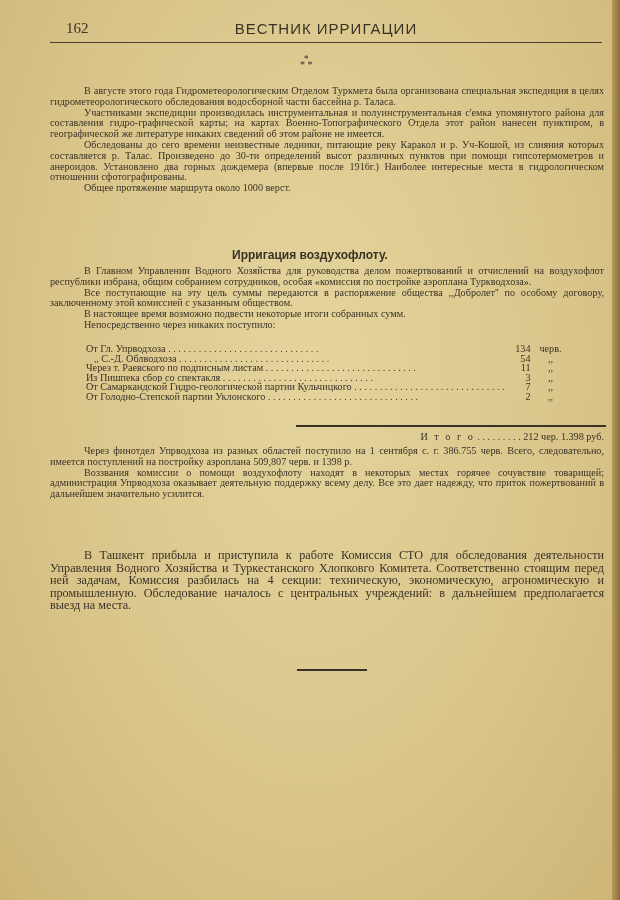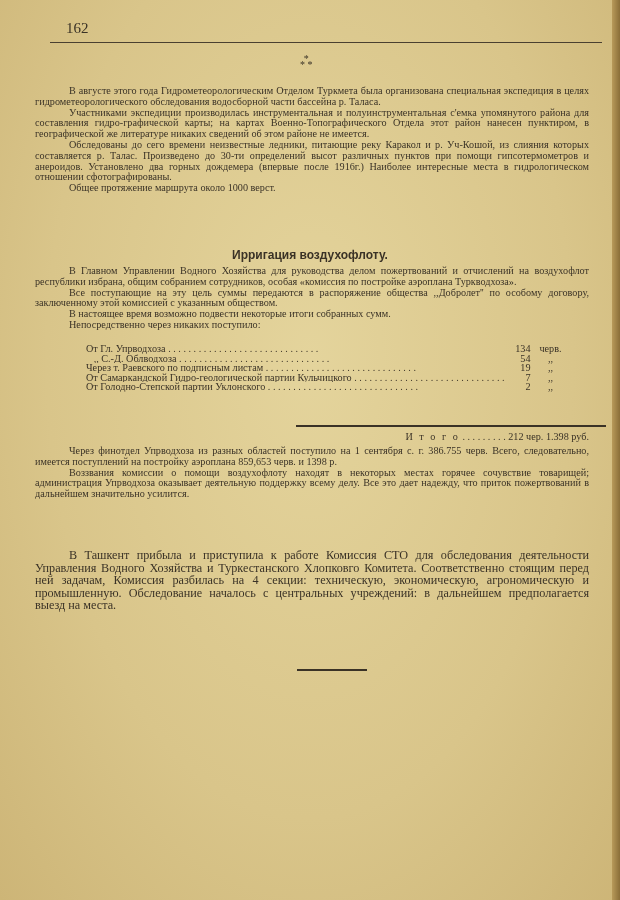--- a/index.html
+++ b/index.html
@@ -5,37 +5,38 @@
   html,body{margin:0;padding:0;}
   body{width:620px;height:900px;background:#d9c58a;overflow:hidden;position:relative;
     font-family:"Liberation Serif","DejaVu Serif",serif;color:#3a3226;}
   .page{position:absolute;left:0;top:0;width:620px;height:900px;
     background:radial-gradient(ellipse at 50% 40%,#e4d49c 0%,#d9c58a 60%,#cdb577 100%);}
   .edge{position:absolute;right:0;top:0;width:8px;height:900px;background:linear-gradient(90deg,#b89a5a,#8a6e38);}
   .header{position:absolute;left:50px;top:18px;width:552px;height:24px;border-bottom:1.5px solid #4a4030;}
   .pagenum{position:absolute;left:16px;top:2px;font-size:15px;}
   .runhead{position:absolute;left:0;width:100%;top:2px;text-align:center;font-family:"Liberation Sans",sans-serif;font-size:15px;letter-spacing:1px;}
   .asterism{position:absolute;left:300px;top:56px;font-size:10px;line-height:6px;text-align:center;}
-  .text{position:absolute;left:35px;width:554px;font-size:10.2px;line-height:10.8px;text-align:justify;}
+  .text{position:absolute;left:50px;width:554px;font-size:10.2px;line-height:10.8px;text-align:justify;}
   .p{text-indent:34px;margin:0;}
   .h{position:absolute;left:0;width:620px;text-align:center;font-weight:bold;font-family:"Liberation Sans",sans-serif;font-size:12px;}
   table.ledger{position:absolute;left:86px;top:344px;font-size:10.2px;border-collapse:collapse;width:520px;}
   table.ledger td{padding:0;line-height:9.6px;white-space:nowrap;}
   .dots{overflow:hidden;margin-top:38px;}
   .rule{position:absolute;border-top:2px solid #3a3226;}
   .big{font-size:12.2px;line-height:12.6px;}
 </style>
 </head>
 <body>
 
 <div class="page">
   <div class="edge"></div>
 
   <div class="header">
     <span class="pagenum">162</span>
+    <span class="runhead">ВЕСТНИК ИРРИГАЦИИ</span>
   </div>
 
   <div class="asterism">*<br>* *</div>
 
   <div class="text" style="top:86px;">
     <p class="p">В августе этого года Гидрометеорологическим Отделом Туркмета была организована специальная экспедиция в целях гидрометеорологического обследования водосборной части бассейна р. Таласа.</p>
     <p class="p">Участниками экспедиции производилась инструментальная и полуинструментальная с'емка упомянутого района для составления гидро-графической карты; на картах Военно-Топографического Отдела этот район нанесен пунктиром, в географической же литературе никаких сведений об этом районе не имеется.</p>
     <p class="p">Обследованы до сего времени неизвестные ледники, питающие реку Каракол и р. Уч-Кошой, из слияния которых составляется р. Талас. Произведено до 30-ти определений высот различных пунктов при помощи гипсотермометров и анероидов. Установлено два горных дождемера (впервые после 1916г.) Наиболее интересные места в гидрологическом отношении сфотографированы.</p>
     <p class="p">Общее протяжение маршрута около 1000 верст.</p>
   </div>
@@ -58,21 +59,27 @@
           <td style="text-align:right;padding-right:16px"></td>
         </tr>
         <tr>
           <td style="width:350px" class="dots"><span style="white-space:pre">   ,, С.-Д. Облводхоза</span> . . . . . . . . . . . . . . . . . . . . . . . . . . . . . .</td>
           <td style="width:26px;text-align:right">54</td>
           <td style="width:40px;text-align:center">,,</td>
           <td style="text-align:right;padding-right:16px"></td>
         </tr>
         <tr>
           <td style="width:350px" class="dots"><span style="white-space:pre">Через т. Раевского по подписным листам</span> . . . . . . . . . . . . . . . . . . . . . . . . . . . . . .</td>
-          <td style="width:26px;text-align:right">19</td>
+          <td style="width:26px;text-align:right">11</td>
+          <td style="width:40px;text-align:center">,,</td>
+          <td style="text-align:right;padding-right:16px"></td>
+        </tr>
+        <tr>
+          <td style="width:350px" class="dots"><span style="white-space:pre">Из Пишпека сбор со спектакля</span> . . . . . . . . . . . . . . . . . . . . . . . . . . . . . .</td>
+          <td style="width:26px;text-align:right">3</td>
           <td style="width:40px;text-align:center">,,</td>
           <td style="text-align:right;padding-right:16px"></td>
         </tr>
         <tr>
           <td style="width:350px" class="dots"><span style="white-space:pre">От Самаркандской Гидро-геологической партии Кульчицкого</span> . . . . . . . . . . . . . . . . . . . . . . . . . . . . . .</td>
           <td style="width:26px;text-align:right">7</td>
           <td style="width:40px;text-align:center">,,</td>
           <td style="text-align:right;padding-right:16px"></td>
         </tr>
         <tr>
@@ -86,21 +93,21 @@
 
   <div class="rule" style="left:296px;top:425px;width:310px;"></div>
 
   <div class="text" style="top:432px;text-align:right;">
     <span style="letter-spacing:2px">И т о г о</span>
     <span> . . . . . . . . .</span>
     <span>212 чер.  1.398 руб.</span>
   </div>
 
   <div class="text" style="top:446px;">
-    <p class="p">Через финотдел Упрводхоза из разных областей поступило на 1 сентября с. г. 386.755 черв. Всего, следовательно, имеется поступлений на постройку аэроплана 859,653 черв. и 1398 р.</p>
+    <p class="p">Через финотдел Упрводхоза из разных областей поступило на 1 сентября с. г. 386.755 черв. Всего, следовательно, имеется поступлений на постройку аэроплана 509,807 черв. и 1398 р.</p>
     <p class="p">Воззвания комиссии о помощи воздухофлоту находят в некоторых местах горячее сочувствие товарищей; администрация Упрводхоза оказывает деятельную поддержку всему делу. Все это дает надежду, что приток пожертвований в дальнейшем значительно усилится.</p>
   </div>
 
 
   <div class="text big" style="top:549px;">
     <p class="p">В Ташкент прибыла и приступила к работе Комисcия СТО для обследования деятельности Управления Водного Хозяйства и Туркестанского Хлопковго Комитета. Соответственно стоящим перед ней задачам, Комиссия разбилась на 4 секции: техническую, экономическую, агрономическую и промышленную. Обследование началось с центральных учреждений: в дальнейшем предполагается выезд на места.</p>
   </div>
 
   <div class="rule" style="left:297px;top:669px;width:70px;"></div>
 </div>

